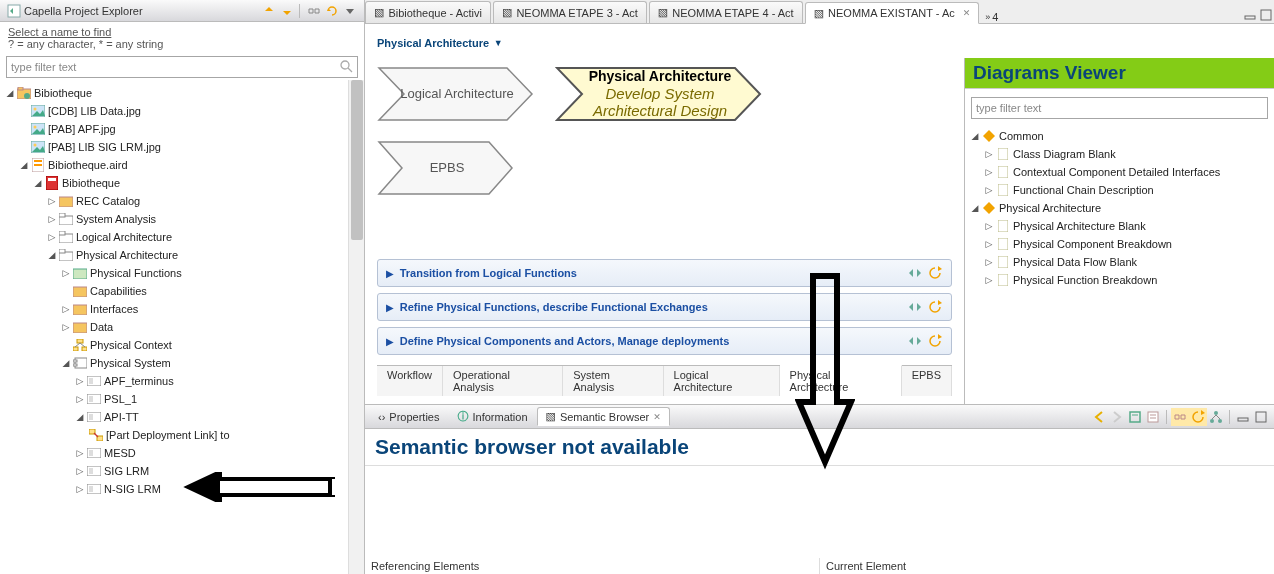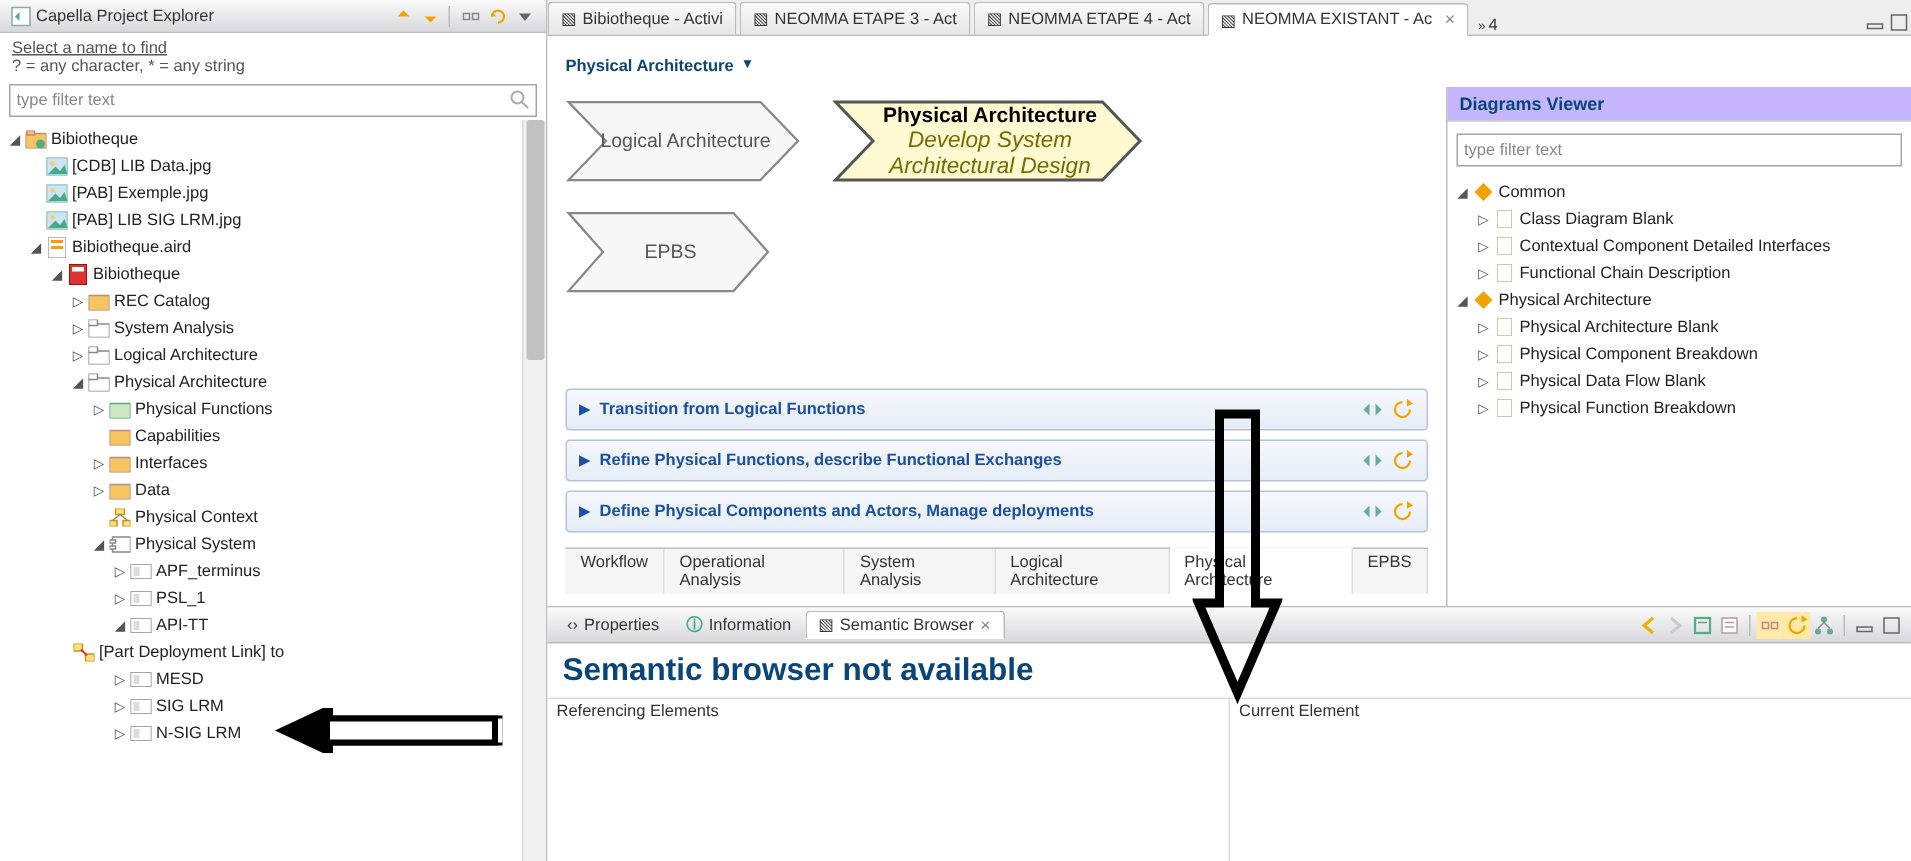--- a/index.html
+++ b/index.html
@@ -19,21 +19,21 @@
     .tree { flex: 1; overflow-y: auto; overflow-x: hidden; padding: 4px 0 4px 0; position: relative; }
     .tree ul { list-style: none; }
     .tree li { white-space: nowrap; }
     .row { display: flex; align-items: center; height: 18px; padding-right: 4px; cursor: pointer; }
     .twisty { width: 12px; height: 12px; display: inline-flex; align-items: center; justify-content: center; color: #555; font-size: 9px; cursor: pointer; }
     .twisty.none { visibility: hidden; }
     .nicn { width: 16px; height: 16px; display: inline-flex; align-items: center; justify-content: center; margin-right: 2px; }
     .lbl { color: #222; }
     .pad0 { padding-left: 4px; } .pad1 { padding-left: 18px; } .pad2 { padding-left: 32px; }
     .pad3 { padding-left: 46px; } .pad4 { padding-left: 60px; } .pad5 { padding-left: 74px; }
-    .pad6 { padding-left: 36px; }
+    .pad6 { padding-left: 76px; }
     .scrollbar-v { position: absolute; right: 0; top: 0; width: 16px; height: 100%; background: #f1f1f1; border-left: 1px solid #ddd; }
     .thumb-v { position: absolute; top: 0; left: 2px; width: 12px; height: 160px; background: #c1c1c1; border-radius: 2px; }
     
     
     .main { flex: 1; display: flex; flex-direction: column; }
     .editor-tabs { display: flex; align-items: flex-end; background: #eee; height: 24px; border-bottom: 1px solid #bbb; }
     .etab { display: flex; align-items: center; height: 22px; padding: 0 8px; border: 1px solid #bbb; border-bottom: none; margin-right: 2px; background: linear-gradient(#fafafa,#e6e6e6); border-radius: 3px 3px 0 0; cursor: pointer; gap: 4px; color: #333;}
     .etab.active { background: #fff; border-bottom: 1px solid #fff; margin-bottom: -1px; }
     .etab .close { color: #888; font-size: 9px; margin-left: 4px; }
     .editor-tabs .overflow { margin-left: 4px; color: #333; font-size: 9px; display: flex; align-items: center; gap: 2px;}
@@ -60,35 +60,35 @@
     .acc-item { border: 1px solid #b5c1d4; border-radius: 3px; background: linear-gradient(#f5f8fc,#e6edf7); padding: 5px 8px; display: flex; align-items: center; cursor: pointer; }
     .acc-item .arrow { color: #1b4fa3; font-size: 10px; margin-right: 6px; }
     .acc-item .atxt { color: #1b4fa3; font-weight: bold; flex: 1; }
     .acc-item .aicn { width: 16px; height: 16px; margin-left: 4px; display: inline-flex; align-items: center; justify-content: center; }
     
     .bottom-tabs { display: flex; border-top: 1px solid #bbb; background: #f5f5f5; }
     .btab { padding: 3px 10px; border-right: 1px solid #ddd; cursor: pointer; color: #333; }
     .btab.active { background: #fff; border-top: 1px solid #fff; margin-top: -1px; }
     
     .right-panel { width: 310px; border-left: 1px solid #bbb; display: flex; flex-direction: column; }
-    .rp-title { color: #0a4579; font-weight: bold; font-size: 12px; padding: 4px 8px; border-bottom: 1px solid #ccc; background: #c4b5fd; margin-bottom: 4px; }
+    .rp-title { color: #0a4579; font-weight: bold; font-size: 19px; padding: 4px 8px; border-bottom: 1px solid #ccc; background: #84cc16; margin-bottom: 4px; }
     .rp-filter { margin: 4px 6px; }
     .rp-filter input { width: 100%; height: 22px; border: 1px solid #a6a6a6; padding: 2px 4px; color: #888; }
     .rp-tree { flex: 1; overflow: auto; padding: 4px 0; }
     
     
     .views { height: 170px; border-top: 1px solid #bbb; background: #fff; display: flex; flex-direction: column; }
     .views-tabs { display: flex; align-items: center; height: 24px; background: linear-gradient(#fafafa,#d8d8dc); border-bottom: 1px solid #bbb; padding: 0 4px; }
     .vtab { display: flex; align-items: center; gap: 4px; padding: 2px 8px; cursor: pointer; color: #333; border: 1px solid transparent; }
     .vtab.active { background: #fff; border: 1px solid #bbb; border-bottom-color: #fff; border-radius: 3px 3px 0 0; }
     .vtab .close { color: #888; font-size: 9px;}
     .views-tabs .spacer { flex: 1; }
     .views-tabs .ticn { width: 18px; height: 18px; display: inline-flex; align-items: center; justify-content: center; cursor: pointer; }
     .sb-title { color: #0a4579; font-weight: bold; font-size: 21px; padding: 6px 10px; }
-    .sb-cols { flex: 1; display: flex; border-top: 1px solid #ddd; }
+    .sb-cols { flex: 1; display: flex; border-top: 1px solid #ddd; align-items: flex-end; }
     .sb-col { flex: 1; border-right: 1px solid #ddd; }
     .sb-col:last-child { border-right: none; }
     .sb-col-h { padding: 2px 6px; color: #333; } 
     
     
     svg { display: block; }
   </style>
 </head>
 <body>
 
@@ -176,21 +176,21 @@
           <li>
               <div class="row pad1">
                 <span class="twisty none"></span>
                 <span class="nicn">
                   <svg width="14" height="12">
                     <rect width="14" height="12" fill="#cde4f7" stroke="#6a9"></rect>
                     <circle cx="4" cy="4" r="1.5" fill="#fc5"></circle>
                     <path d="M1 11 L6 6 L9 9 L12 5 L14 11 Z" fill="#4a8"></path>
                   </svg>
                 </span>
-                <span class="lbl">[PAB] Exemple.jpg</span>
+                <span class="lbl">[PAB] APF.jpg</span>
               </div>
             </li>
           <li>
               <div class="row pad1">
                 <span class="twisty none"></span>
                 <span class="nicn">
                   <svg width="14" height="12">
                     <rect width="14" height="12" fill="#cde4f7" stroke="#6a9"></rect>
                     <circle cx="4" cy="4" r="1.5" fill="#fc5"></circle>
                     <path d="M1 11 L6 6 L9 9 L12 5 L14 11 Z" fill="#4a8"></path>

